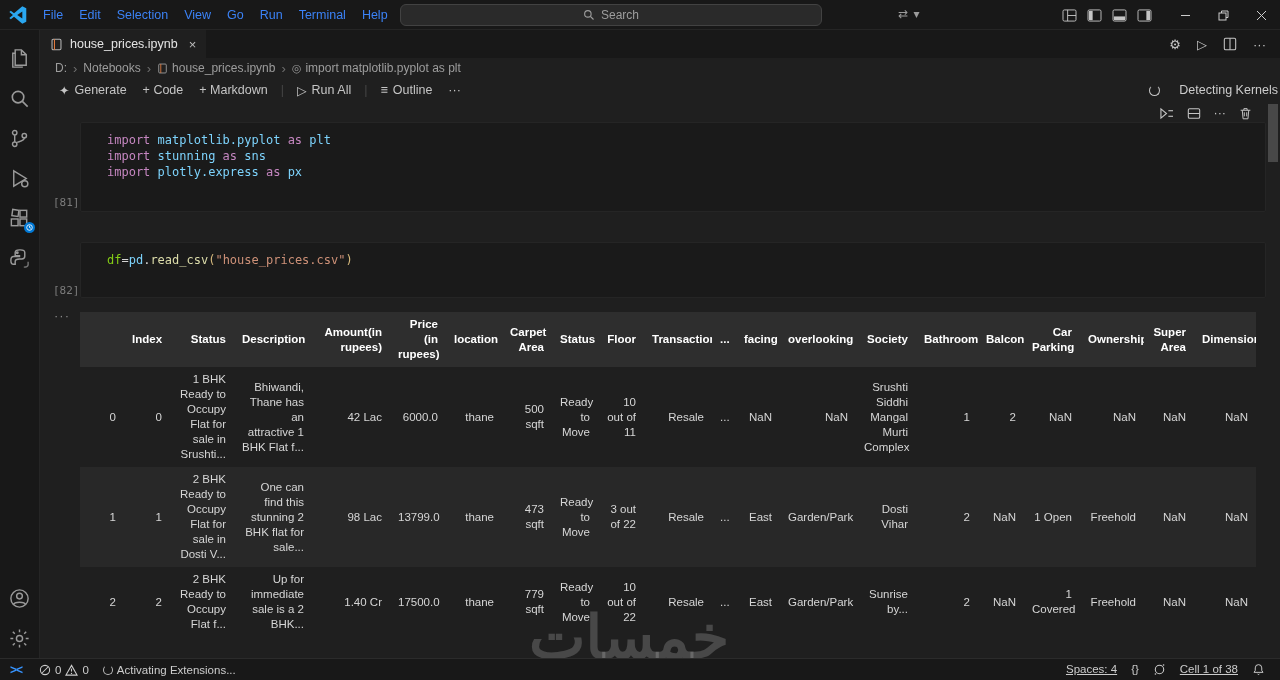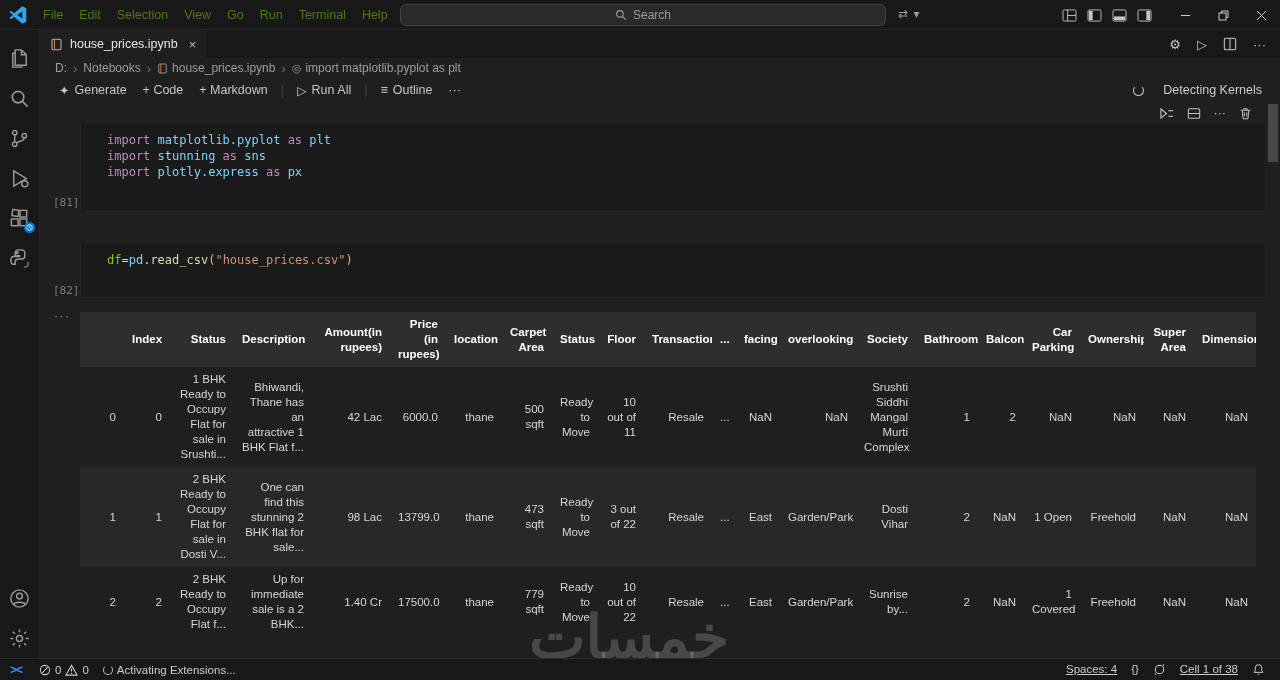--- a/index.html
+++ b/index.html
@@ -6,24 +6,24 @@
   html,body { background:#000; }
   .window {
     position:relative; width:1280px; height:680px; overflow:hidden;
     background:#1f1f1f; color:#cccccc;
     font-family:"Liberation Sans", sans-serif; font-size:12.5px;
   }
   
   .titlebar { height:30px; background:#181818; display:flex; align-items:center; position:relative; border-bottom:1px solid #252525; }
   .vscode-logo { width:18px; height:18px; margin:0 8px 0 9px; flex:none; }
   .menu-bar { display:flex; }
-  .menu-item { padding:4px 8px; color:#4d7c0f; border-radius:4px; cursor:default; }
+  .menu-item { padding:4px 8px; color:#3b82f6; border-radius:4px; cursor:default; }
   .nav-arrows { display:flex; gap:14px; margin-left:60px; color:#9b9b9b; font-size:14px; }
   .searchbox {
-    position:absolute; left:400px; top:4px; width:486px; height:22px;
+    position:absolute; left:400px; top:4px; width:422px; height:22px;
     background:#2a2a2a; border:1px solid #424242; border-radius:6px;
     display:flex; align-items:center; justify-content:center; gap:6px; color:#9d9d9d; font-size:12px;
   }
   .session-icon { position:absolute; left:898px; top:7px; color:#9b9b9b; font-size:12px; letter-spacing:1px; }
   .titlebar-right { position:absolute; right:0; top:0; height:30px; display:flex; align-items:center; }
   .layout-icons { display:flex; gap:10px; margin-right:14px; }
   .layout-icons svg { display:block; }
   .win-controls { display:flex; }
   .win-btn { width:38px; height:30px; display:flex; align-items:center; justify-content:center; }
   
@@ -39,21 +39,21 @@
   .tab-close { color:#bdbdbd; font-size:13px; margin-left:4px; }
   .tab-actions { margin-left:auto; display:flex; align-items:center; gap:16px; padding-right:14px; color:#c5c5c5; font-size:13px; }
   
   .breadcrumbs { height:20px; background:#1f1f1f; display:flex; align-items:center; gap:4px; padding-left:15px; color:#9d9d9d; font-size:12px; }
   .bc-sep { color:#6e6e6e; font-size:13px; padding:0 2px; }
   .bc-icon { font-size:11px; color:#9d9d9d; }
   
   .nb-toolbar { height:24px; background:#1f1f1f; display:flex; align-items:center; padding:0 12px; gap:2px; color:#c5c5c5; font-size:12.5px; position:relative; }
   .nb-btn { display:flex; align-items:center; gap:5px; padding:2px 7px; border-radius:4px; }
   .nb-sep { color:#454545; padding:0 4px; }
-  .kernel-status { position:absolute; right:18px; display:flex; align-items:center; gap:19px; color:#cccccc; }
+  .kernel-status { position:absolute; right:2px; display:flex; align-items:center; gap:19px; color:#cccccc; }
   .spinner { width:11px; height:11px; border-radius:50%; border:1.5px solid #c5c5c5; border-top-color:transparent; display:inline-block; }
   
   .editor { flex:1; position:relative; background:#1f1f1f; overflow:hidden; }
   .cell-toolbar { position:absolute; top:4px; right:28px; display:flex; gap:13px; align-items:center; color:#c5c5c5; }
   .exec-label { position:absolute; left:13px; font-family:"DejaVu Sans Mono", monospace; font-size:11px; color:#7c7c7c; }
   .code-cell { position:absolute; left:40px; width:1186px; background:#1a1a1a; border:1px solid #252525; border-radius:2px; padding:9px 0 9px 26px; }
   .code-line { font-family:"DejaVu Sans Mono", monospace; font-size:12px; line-height:16px; white-space:pre; }
   .tok-kw { color:#c586c0; } .tok-id { color:#7dd3fc; } .tok-var { color:#84cc16; }
   .tok-fn { color:#dcdcaa; } .tok-str { color:#ce9178; } .tok-pun { color:#d4d4d4; } .tok-br { color:#d7ba7d; }
   .cell-ellipsis { position:absolute; left:14px; top:206px; color:#8a8a8a; font-size:13px; letter-spacing:1px; }

